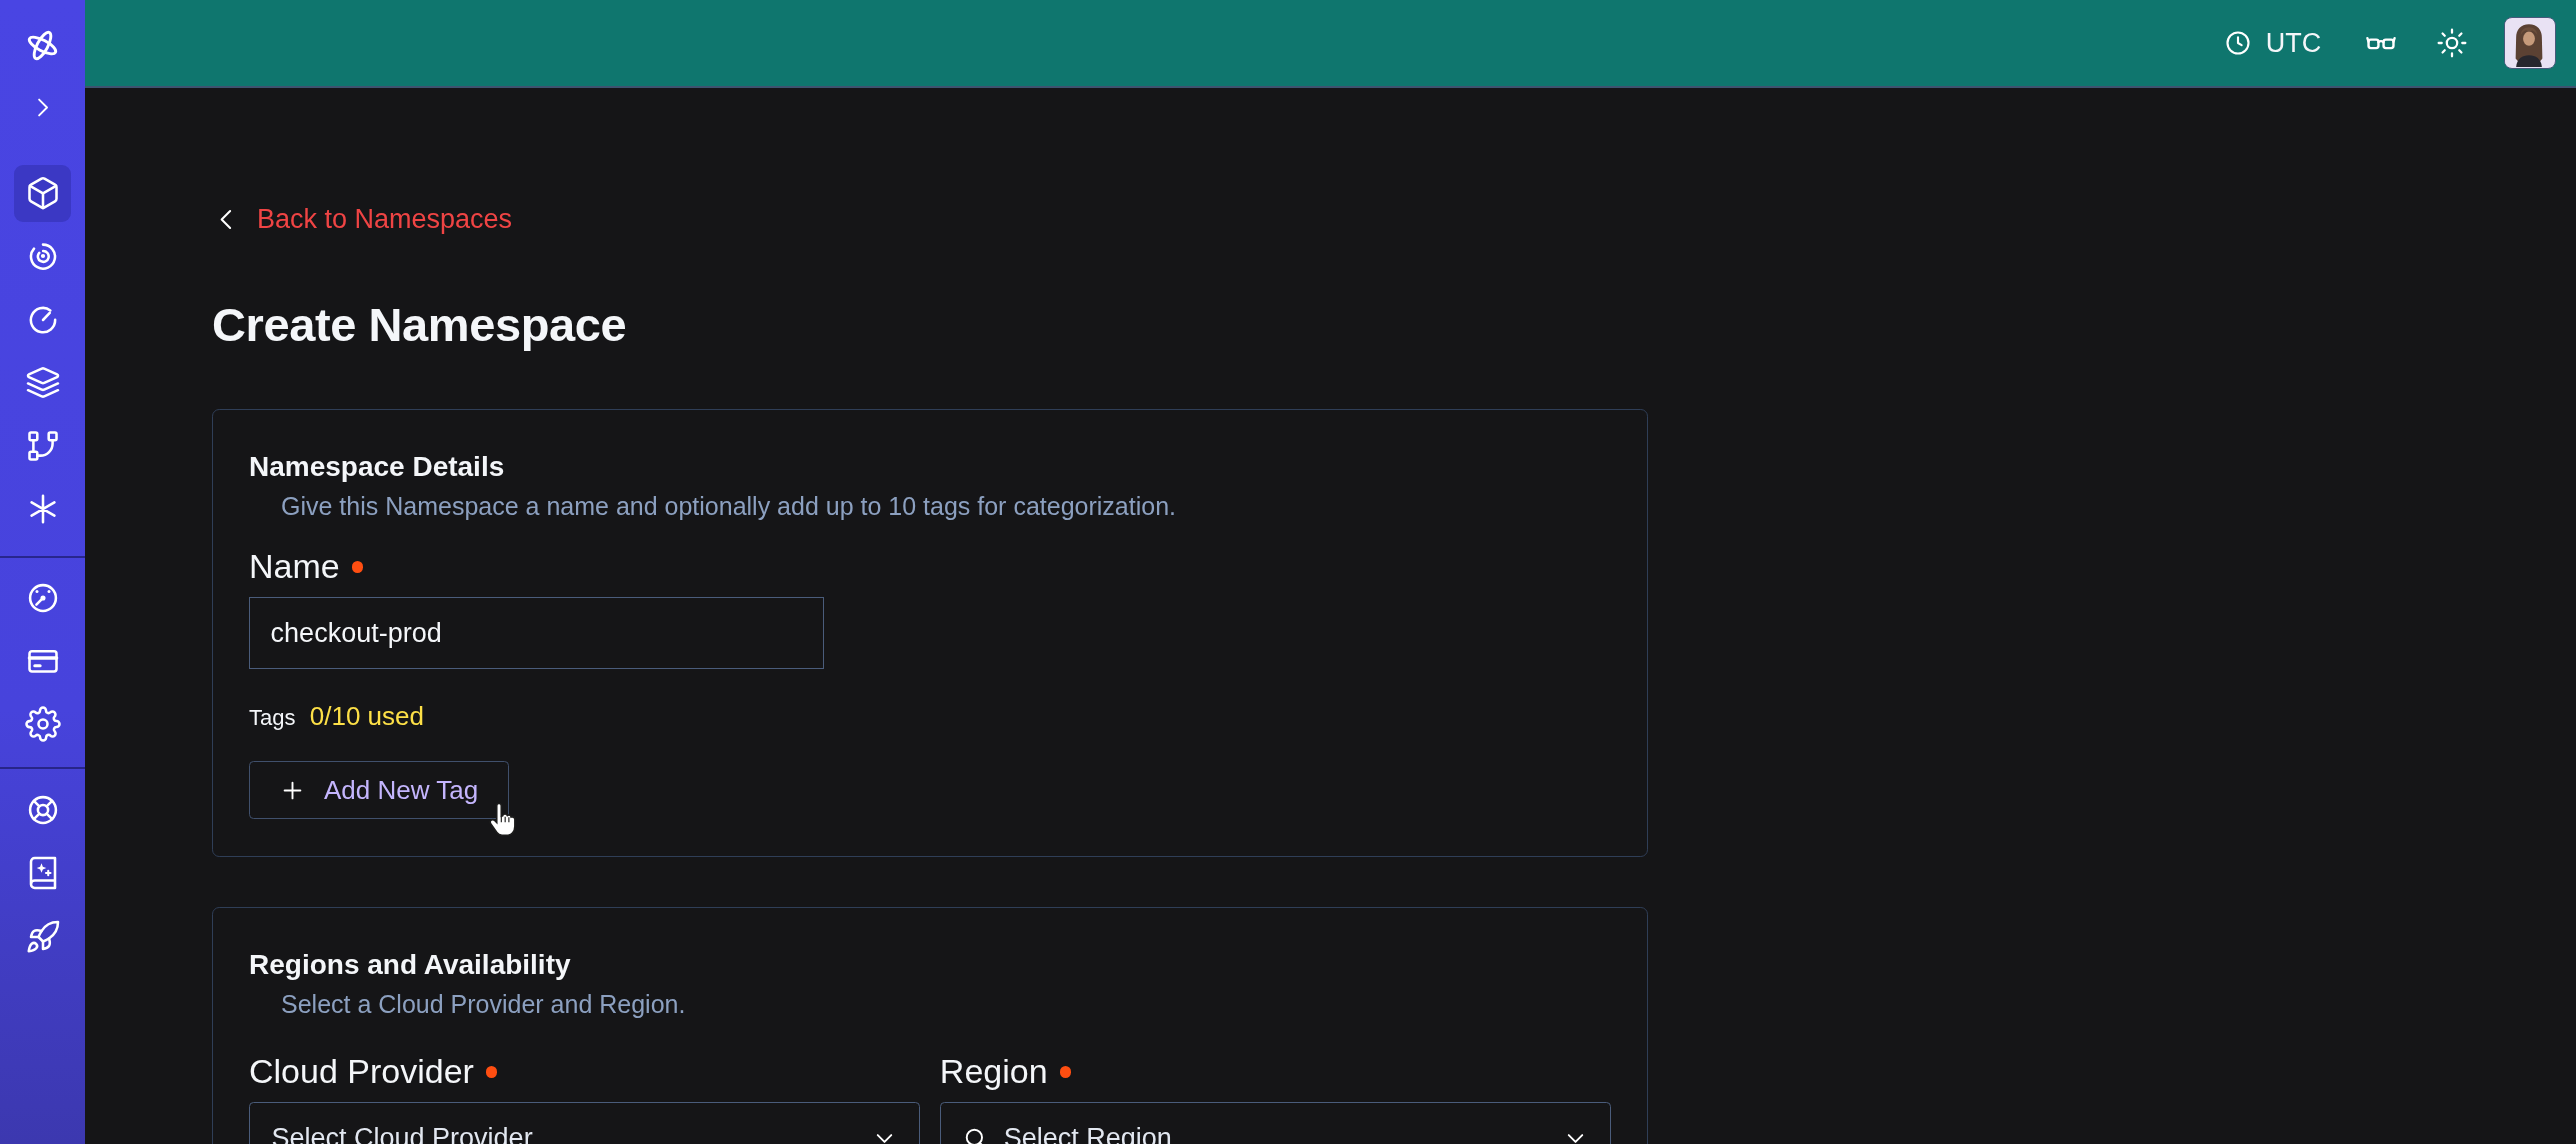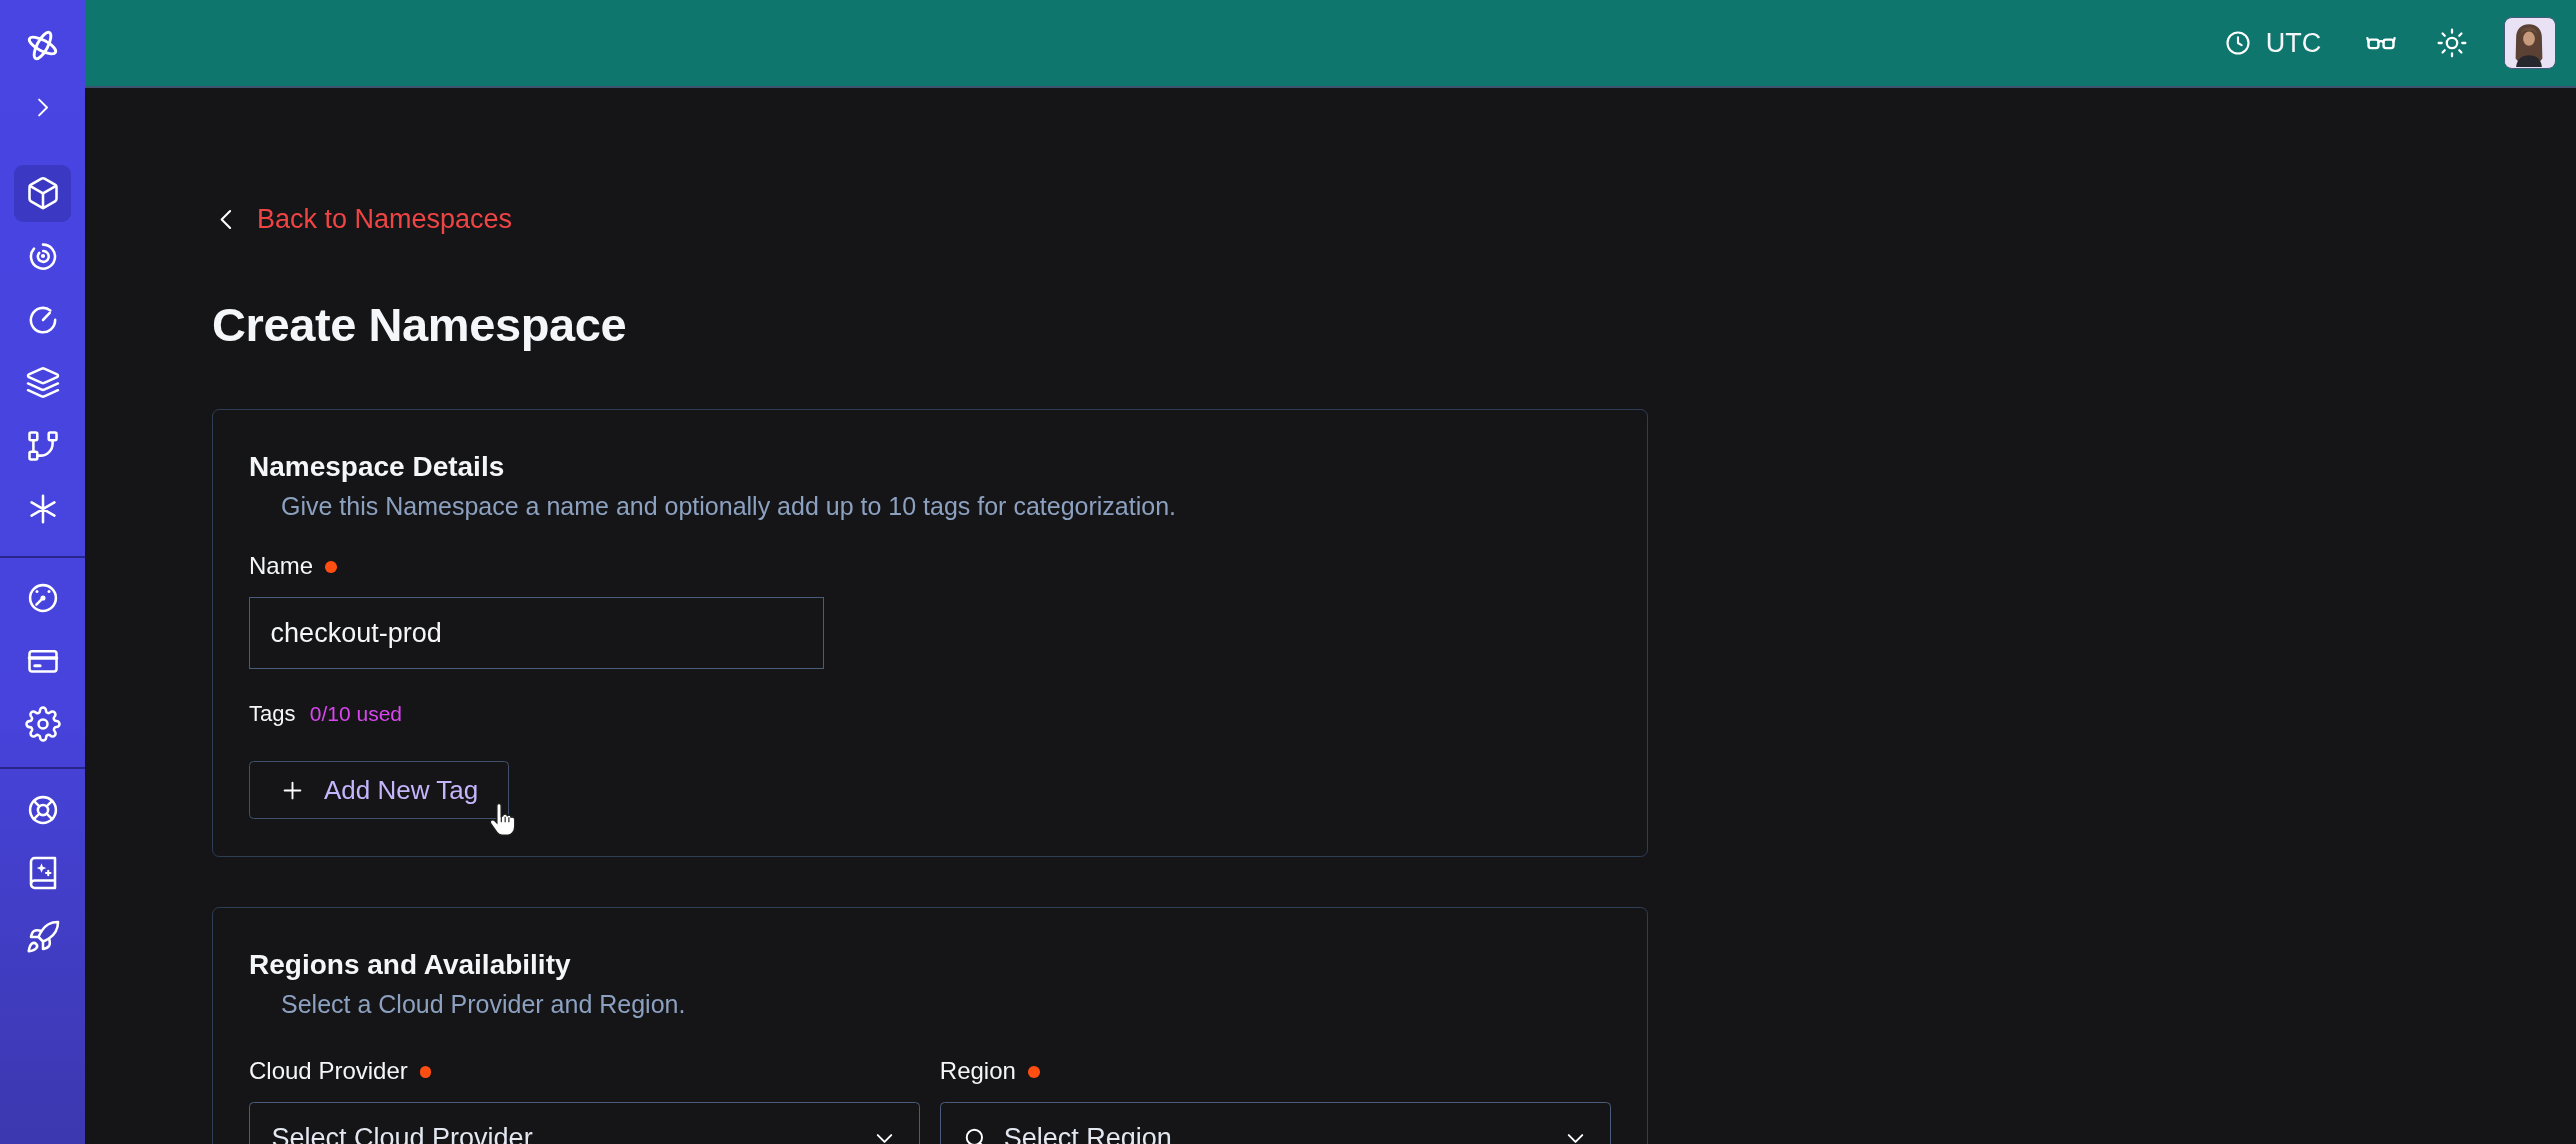--- a/index.html
+++ b/index.html
@@ -51,31 +51,31 @@
   .back-row { display:flex; align-items:center; gap:16px; font-size:27px; color:#ef4444;
     background:none; border:none; font-family:inherit; cursor:pointer; height:32px; }
   .page-title { margin-top:66px; font-size:47px; font-weight:600; letter-spacing:-0.4px; line-height:1; }
 
   .card { width:1436px; border:1.8px solid #2F3E57; border-radius:7.2px; background:transparent; }
   .card1 { margin-top:61px; padding:41px 36px 37px 36px; }
   .card2 { margin-top:50px; padding:41px 36px 37px 36px; height:376px; }
   .card-title { font-size:28px; font-weight:600; line-height:32px; }
   .card-sub { margin-top:7.2px; font-size:25px; line-height:32px; color:#8CA0C0;margin-left:32px; }
 
-  .field-label { display:flex; align-items:center; gap:12px; font-size:24px; font-weight:500; line-height:30px; }
+  .field-label { display:flex; align-items:center; gap:12px; font-size:34px; font-weight:500; line-height:30px; }
   .lbl-name { margin-top:29px; }
   .req-dot { width:11.6px; height:11.6px; border-radius:50%; background:#FF4E11; margin-top:1.8px; }
 
   .text-input { margin-top:16px; display:block; width:575px; height:72px; background:transparent;
     border:1.8px solid #4A5C7B; border-radius:0; color:#F4F6F9; font-size:27px; padding:0 20.6px;
     font-family:inherit; outline:none; }
 
   .tags-row { margin-top:32px; display:flex; align-items:baseline; gap:14.3px; height:30px; }
   .tags-label { font-size:22px; font-weight:500; }
-  .tags-counter { font-size:21px; color:#d946ef; }
+  .tags-counter { font-size:26px; color:#fde047; }
 
   .add-tag-btn { margin-top:30px; display:inline-flex; align-items:center; gap:18px; height:58px;
     padding:0 30px 0 29px; border:1.8px solid #40506C; border-radius:4.5px; background:transparent;
     color:#c4b5fd; font-size:26px; font-family:inherit; cursor:pointer; }
 
   .grid2 { margin-top:36px; display:grid; grid-template-columns:1fr 1fr; column-gap:19.7px; }
   .select { margin-top:16px; height:72px; border:1.8px solid #4A5C7B; border-radius:4.5px;
     display:flex; align-items:center; justify-content:space-between; padding:0 21.5px;
     font-size:27px; color:#E2E7F0; cursor:pointer; background:transparent; width:100%;
     font-family:inherit; }

